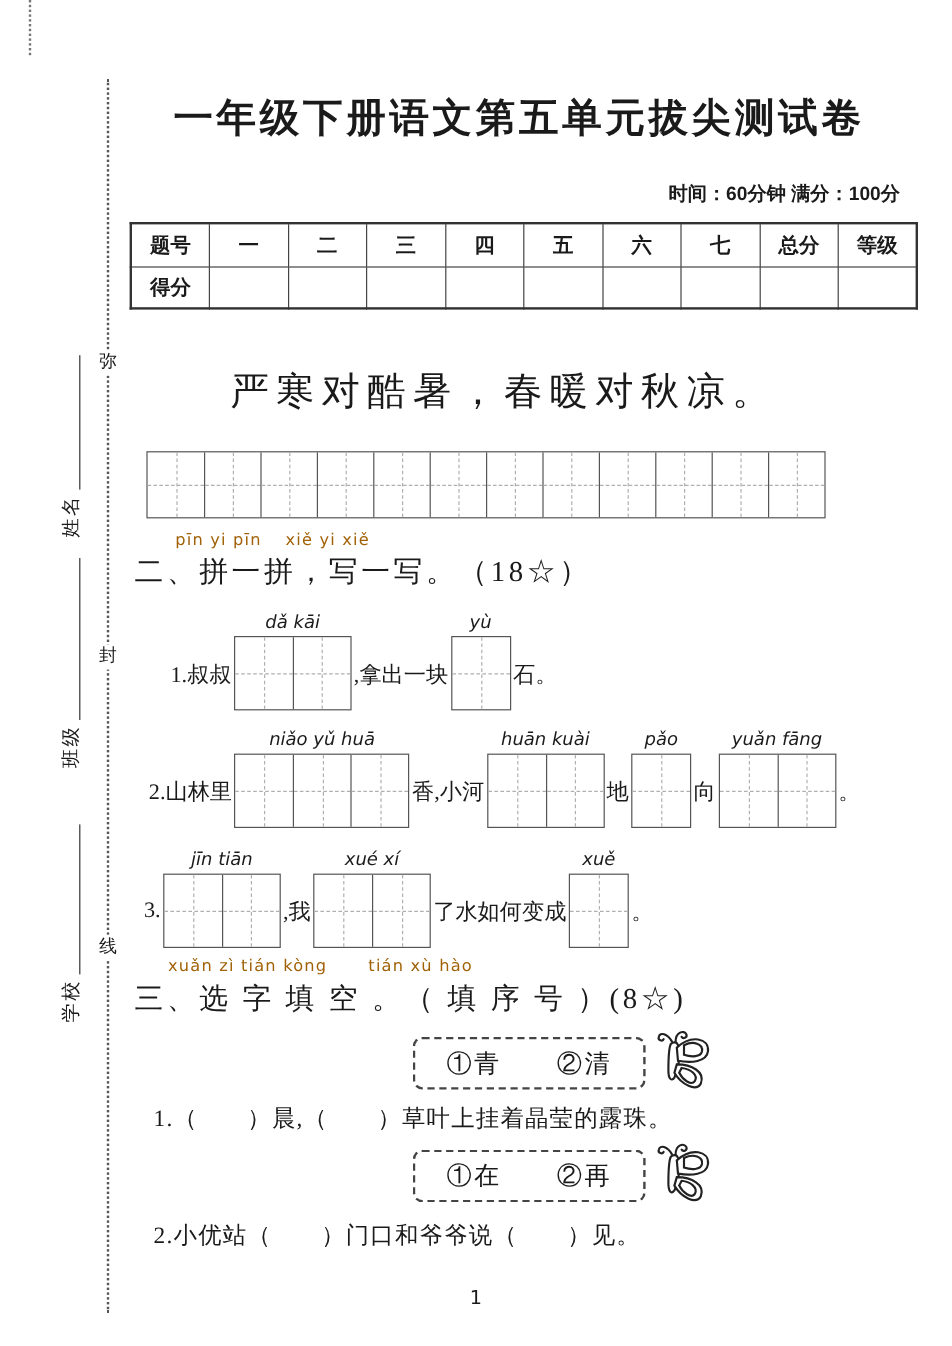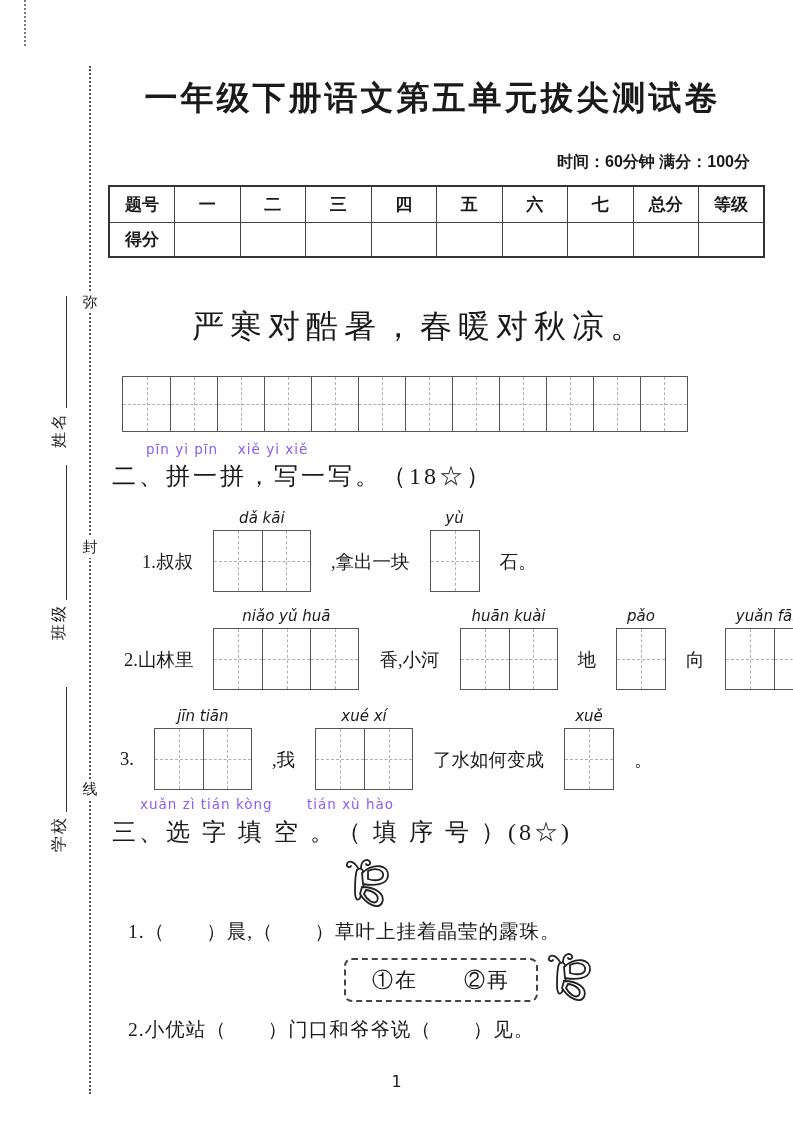--- a/index.html
+++ b/index.html
@@ -29,36 +29,36 @@
   table.score{border:2px solid #333;}
   table.score tr:nth-child(1) td{height:35px;}
   table.score tr:nth-child(2) td{height:33px;}
   table.score td:first-child{width:64px;margin-left:48px;}
 
   
   .sec-head-sans{position:absolute;font-family:"Liberation Sans", sans-serif;
                  font-weight:bold;font-size:17.5px;white-space:nowrap;}
   .sec-head-kai{position:absolute;font-size:24px;letter-spacing:3px;white-space:nowrap;}
   .pinyin-line{position:absolute;font-family:"DejaVu Sans", sans-serif;font-size:13.5px;
-               letter-spacing:1px;white-space:nowrap;color:#8b5cf6;}
+               letter-spacing:1px;white-space:nowrap;color:#a16207;}
   .sentence{position:absolute;left:150px;top:305px;width:540px;text-align:center;
             font-size:32px;letter-spacing:6px;white-space:nowrap;}
 
   
   .grid{position:absolute;left:122px;top:376px;display:flex;border:1.6px solid #555;background:#fff;}
   .grid .cell{width:47px;height:54px;}
   .cell{position:relative;box-sizing:border-box;}
   .grid .cell + .cell{border-left:1.4px solid #555;}
   .cell::before{content:"";position:absolute;left:50%;top:0;bottom:0;border-left:1px dashed #b0b0b0;}
   .cell::after{content:"";position:absolute;top:50%;left:0;right:0;border-top:1px dashed #b0b0b0;}
 
   
   .qrow{position:absolute;display:flex;align-items:center;font-size:18.5px;white-space:nowrap;}
   .qtext{margin:0 2px;}
-  .boxgroup{position:relative;display:inline-flex;margin:0 18px;font-style:italic;}
+  .boxgroup{position:relative;display:inline-flex;margin:0 0;font-style:italic;}
   .boxgroup .pinyin{position:absolute;top:-21px;left:50%;transform:translateX(-50%);
                     font-family:"DejaVu Sans", sans-serif;font-size:15px;white-space:nowrap;}
   .wordbox{display:inline-flex;border:1.6px solid #555;background:#fff;}
   .wordbox .cell{width:48px;height:60px;}
   .wordbox .cell + .cell{border-left:1.4px solid #555;}
 
   
   .option-row{position:absolute;display:flex;align-items:flex-start;gap:8px;}
   .option-box{border:2px dashed #444;border-radius:8px;padding:6px 26px;font-size:21px;
               letter-spacing:2px;white-space:nowrap;background:#fff;}
@@ -220,20 +220,21 @@
           <span class="cell"></span>
         </span>
       </span>
       <span class="qtext">。</span>
     </div>
 
   <div class="pinyin-line" style="left:140px;top:796px">xuǎn  zì  tián kòng　　  tián  xù  hào</div>
   <div class="sec-head-kai" style="left:112px;top:816px">三、选 字 填 空 。（ 填 序 号 ）(8☆)</div>
 
   <div class="option-row" style="left:344px;top:864px">
+    <div class="option-box">①青　　②清</div>
     <svg class="butterfly" width="48" height="54" viewBox="0 0 48 54">
       <g fill="#fff" stroke="#222" stroke-width="1.8" stroke-linecap="round">
         <path d="M14,10 C10,3 4,2 3,6 C2,9 6,10 7,8" fill="none"></path>
         <path d="M17,10 C17,2 24,0 26,4 C27,7 23,8 22,6" fill="none"></path>
         <path d="M13,12 C15,10 18,10 19,13 C21,20 20,32 16,40 C13,44 11,40 11,34 C11,26 11,16 13,12 Z"></path>
         <path d="M18,15 C30,4 45,7 44,18 C43,27 30,28 19,26 Z"></path>
         <path d="M24,13 C32,9 40,12 39,18 C38,23 30,23 24,21 Z"></path>
         <path d="M18,29 C30,29 42,35 38,45 C34,52 22,46 16,36 Z"></path>
         <path d="M22,32 C30,33 36,38 33,43 C30,47 23,42 20,36 Z"></path>
       </g>

